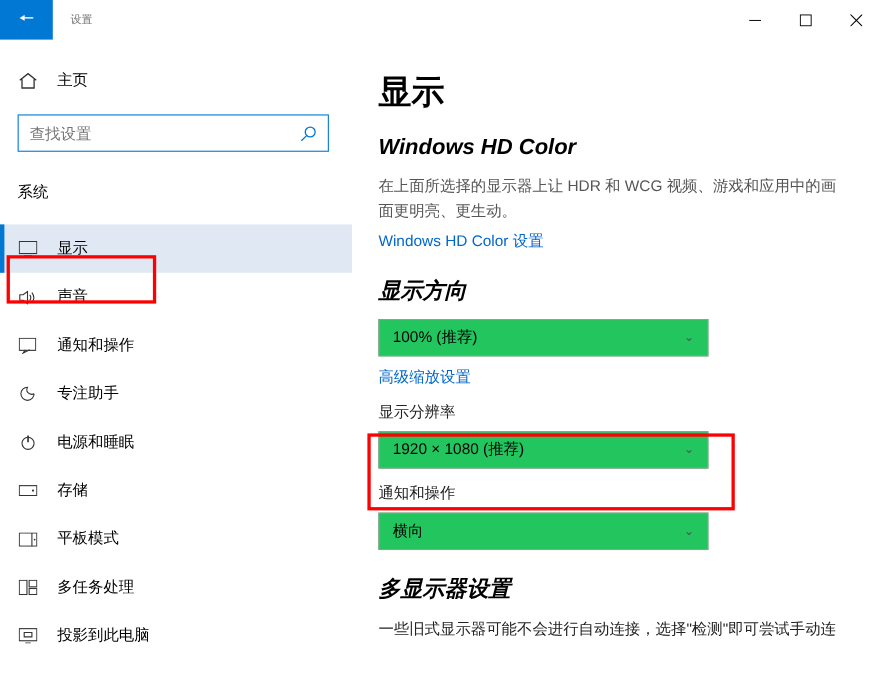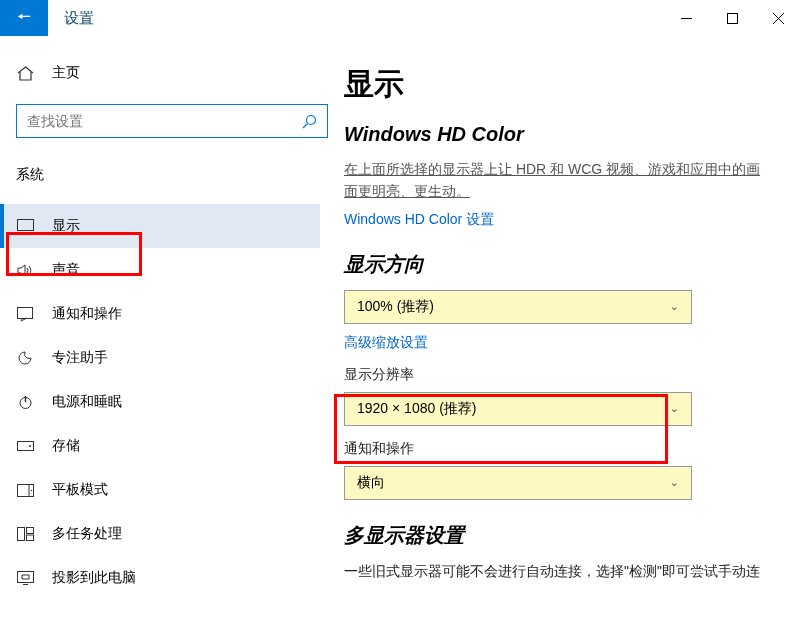--- a/index.html
+++ b/index.html
@@ -26,22 +26,22 @@
       height: 36px;
       background: #0078d4;
       color: #fff;
       display: flex;
       align-items: center;
       justify-content: center;
       font-size: 16px;
     }
     .title-text {
       margin-left: 16px;
-      font-size: 15px;
-      color: #0c4a6e;
+      font-size: 10px;
+      color: #737373;
     }
     .window-controls {
       margin-left: auto;
       display: flex;
     }
     .win-ctrl {
       width: 46px;
       height: 36px;
       display: flex;
       align-items: center;
@@ -74,21 +74,21 @@
     .home-label {
       font-size: 14px;
     }
     .search-box {
       margin: 0 16px 20px 16px;
       border: 1px solid #0078d4;
       height: 34px;
       display: flex;
       align-items: center;
       padding: 0 10px;
-      width: 312px;
+      width: 283px;
     }
     .search-input {
       border: none;
       outline: none;
       flex: 1;
       font-size: 14px;
       color: #666;
       background: transparent;
     }
     .search-icon {
@@ -158,39 +158,38 @@
       font-weight: 600;
       margin-bottom: 12px;
       margin-top: 22px;
       font-style: italic;
     }
     .desc-text {
       font-size: 14px;
       color: #555;
       line-height: 1.6;
       margin-bottom: 8px;
-      text-decoration: underline;
     }
     .link-text {
       font-size: 14px;
       color: #0066cc;
       margin-bottom: 4px;
       display: block;
     }
     .field-label {
       font-size: 14px;
       color: #222;
       margin-bottom: 8px;
       margin-top: 14px;
     }
     .dropdown {
-      width: 348px;
+      width: 300px;
       height: 34px;
       border: 1px solid #999;
-      background: #fef9c3;
+      background: #22c55e;
       display: flex;
       align-items: center;
       justify-content: space-between;
       padding: 0 12px;
       font-size: 14px;
       margin-bottom: 10px;
     }
     .chevron {
       font-size: 11px;
       color: #555;

